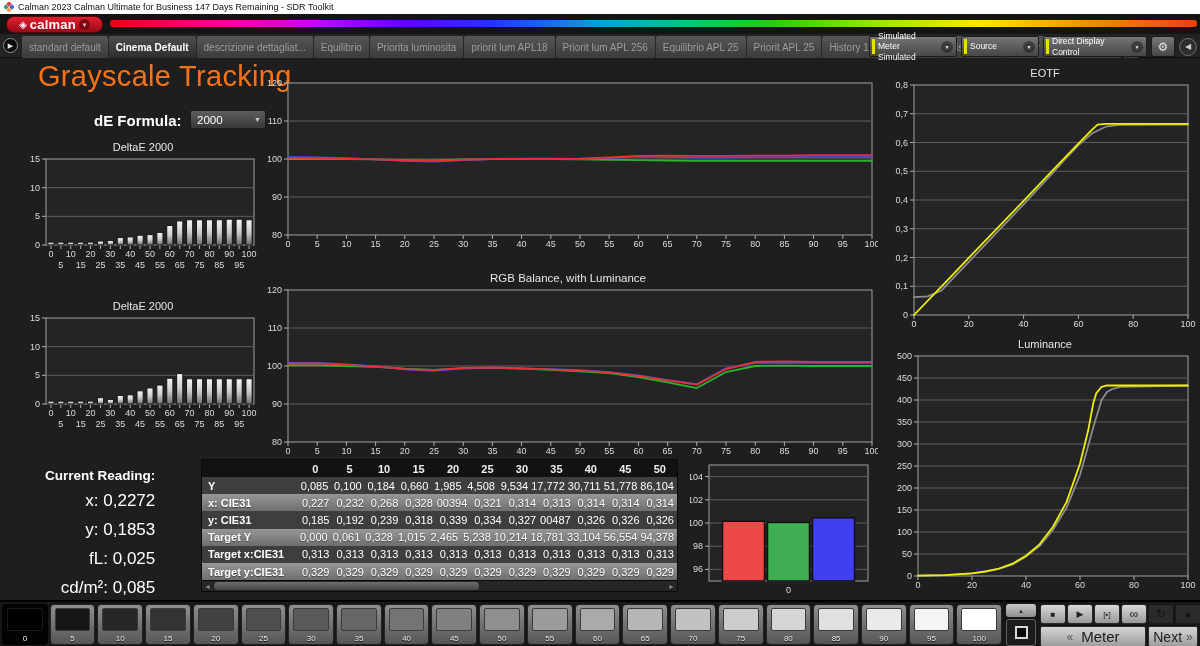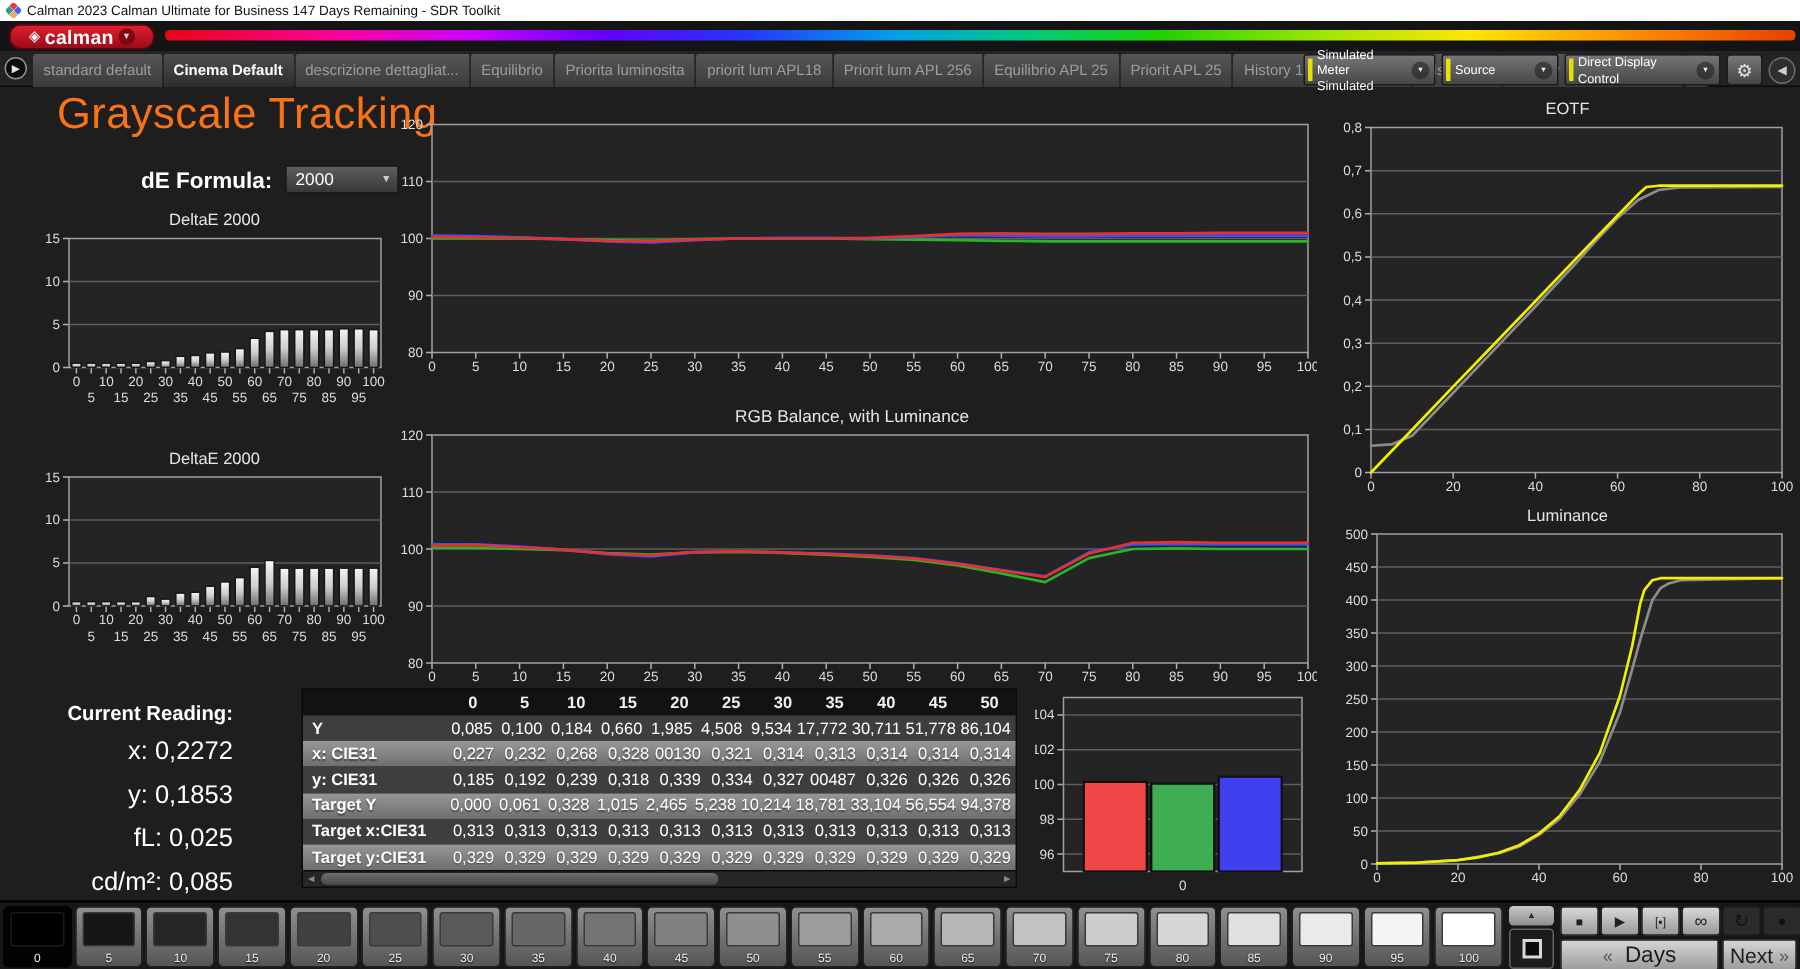--- a/index.html
+++ b/index.html
@@ -522,21 +522,21 @@
       <div class="vc">30,711</div>
       <div class="vc">51,778</div>
       <div class="vc">86,104</div>
     </div>
     <div class="trow light">
       <div class="lc">x: CIE31</div>
       <div class="vc">0,227</div>
       <div class="vc">0,232</div>
       <div class="vc">0,268</div>
       <div class="vc">0,328</div>
-      <div class="vc">00130</div>
+      <div class="vc">00394</div>
       <div class="vc">0,321</div>
       <div class="vc">0,314</div>
       <div class="vc">0,313</div>
       <div class="vc">0,314</div>
       <div class="vc">0,314</div>
       <div class="vc">0,314</div>
     </div>
     <div class="trow dark">
       <div class="lc">y: CIE31</div>
       <div class="vc">0,185</div>
@@ -830,19 +830,19 @@
       </div>
       <div class="tbtn dark">
         <span style="font-size: 12px;">↻</span>
       </div>
       <div class="tbtn dark">
         <span style="font-size: 10px;">●</span>
       </div>
     </div>
   <div class="nav-btn" id="backBtn">
     <span class="cv">«</span>
-    <span>Days</span>
+    <span>Meter</span>
   </div>
   <div class="nav-btn" id="nextBtn">
     <span>Next</span>
     <span class="cv">»</span>
   </div>
 </div>
 
 </body></html>

